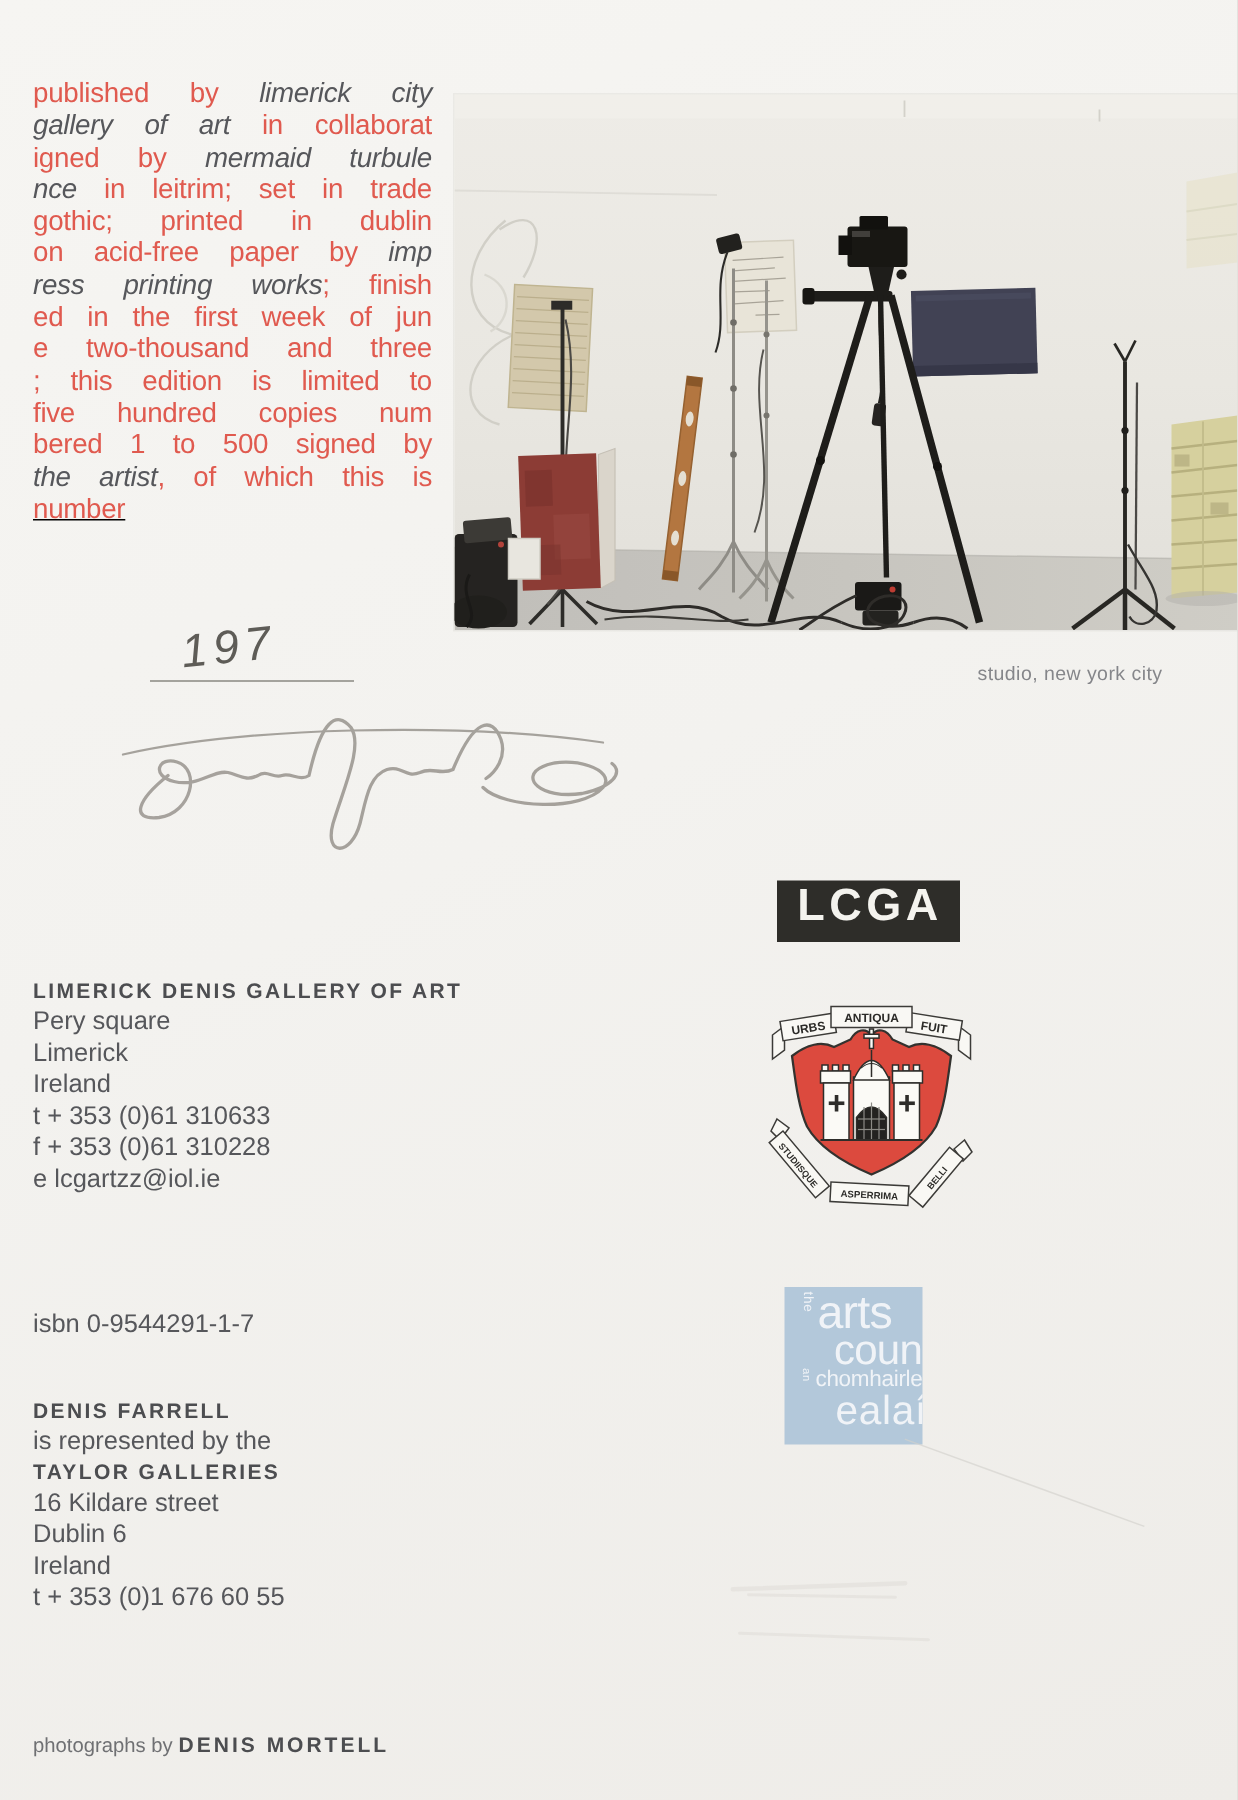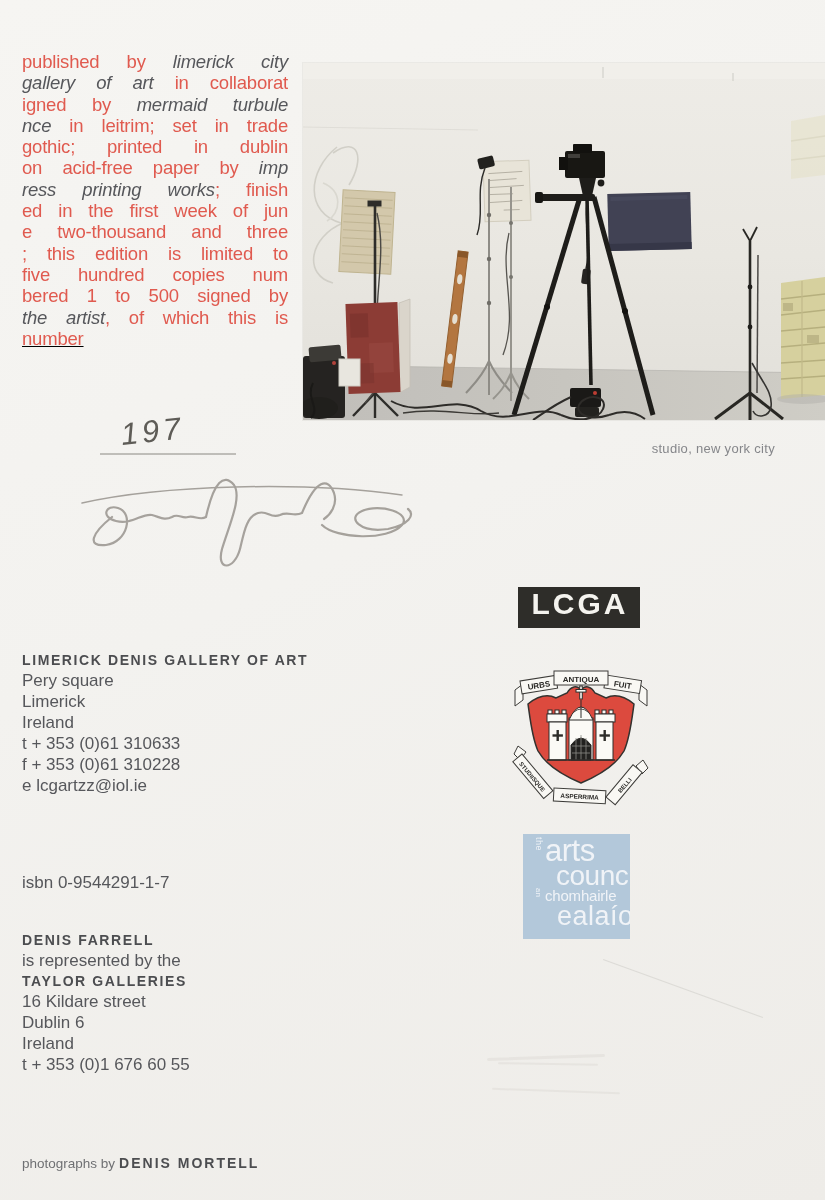--- a/index.html
+++ b/index.html
@@ -30,21 +30,21 @@
   
   .crest{position:absolute;left:510px;top:668px;}
   .crest text{font-family:"Liberation Sans",sans-serif;font-weight:bold;fill:#2c2b28;}
   
   .addr{position:absolute;left:22px;color:var(--gray);font-size:17px;line-height:21px;}
   .addr .title{font-weight:bold;font-size:14px;letter-spacing:1.6px;color:#4c4d50;line-height:20px;}
   .lcga-block{top:650px;}
   .farrell-block{top:930px;}
   .isbn{position:absolute;left:22px;top:838px;color:var(--gray);font-size:17px;margin-top:35px;}
   
-  .arts-logo{position:absolute;left:523px;top:834px;width:107px;height:105px;background:var(--ac-blue);
+  .arts-logo{position:absolute;left:523px;top:858px;width:92px;height:105px;background:var(--ac-blue);
              color:rgba(243,246,249,0.95);box-sizing:border-box;padding:3px 0 0 9px;overflow:hidden;}
   .ac-row{display:flex;align-items:flex-start;}
   .ac-gutter{width:13px;display:flex;justify-content:center;}
   .ac-vert{writing-mode:vertical-rl;font-size:9px;letter-spacing:0.5px;line-height:1;}
   .ac-vert.small{font-size:7.5px;}
   .ac-arts{font-size:31px;line-height:27px;letter-spacing:-0.5px;}
   .ac-council{font-size:28px;line-height:25px;letter-spacing:-0.5px;margin-left:24px;margin-top:-1px;}
   .ac-mid{font-size:15px;line-height:15px;letter-spacing:-0.2px;}
   .ac-ealaion{font-size:27px;line-height:27px;letter-spacing:0.5px;margin-left:25px;}
   

